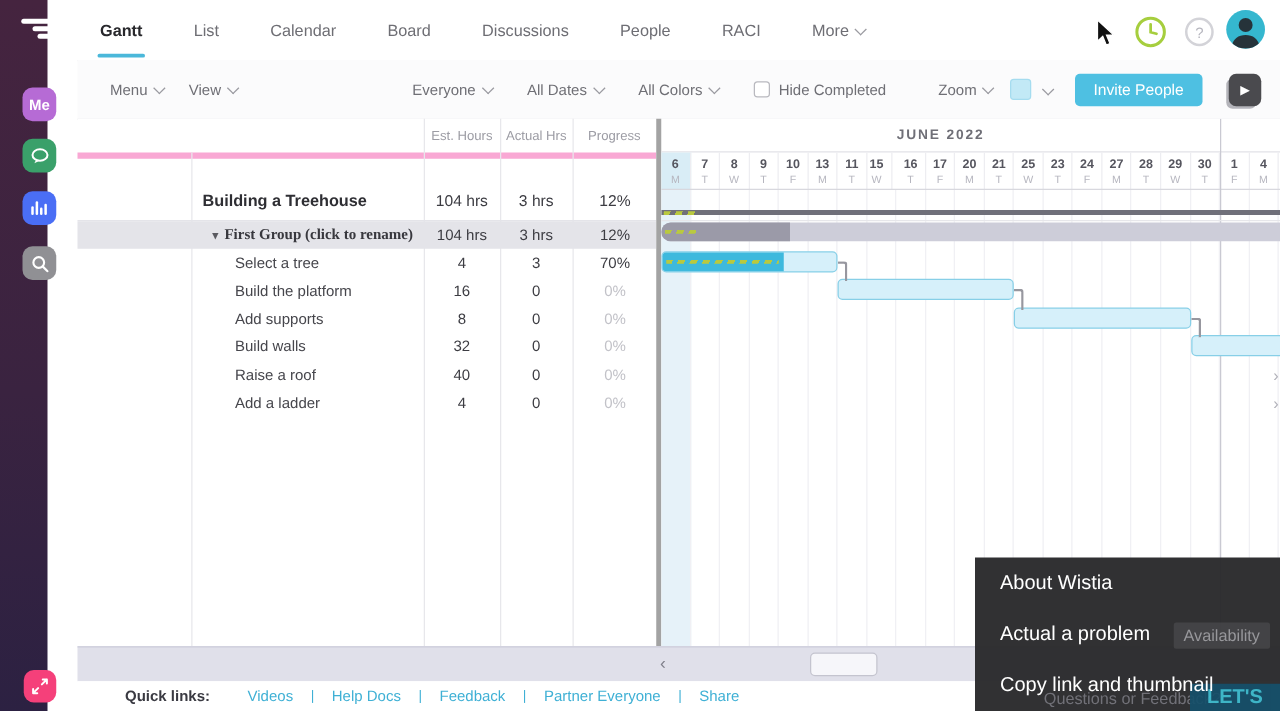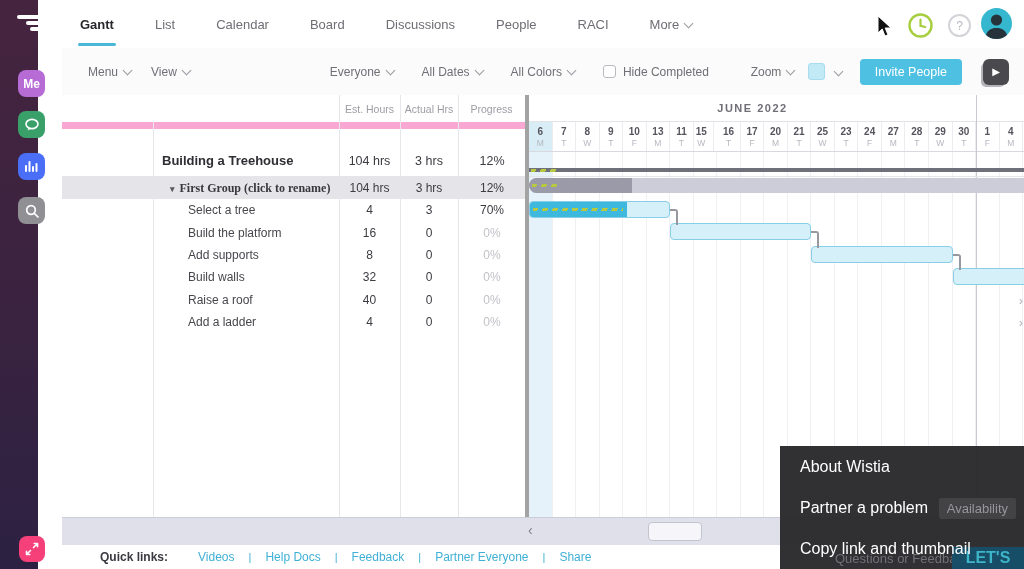--- a/index.html
+++ b/index.html
@@ -41,21 +41,21 @@
   .swatch{display:inline-block;width:15px;height:15px;border-radius:3px;background:#c2e9f6;
           border:1px solid #a5dcef;vertical-align:-3px;}
   .invite{background:#4ec0e2;color:#fff;border:none;border-radius:4px;height:26px;padding:0 15px;
           font-size:12.5px;font-family:inherit;cursor:pointer;}
   .vid-ic{width:26px;height:26px;border-radius:6px;background:#4a4a4e;color:#fff;display:flex;
           align-items:center;justify-content:center;font-size:10px;cursor:pointer;
           box-shadow:-3px 3px 0 -1px #b4b4ba;}
 
   
   .thead{position:absolute;left:62px;top:95px;width:463px;height:27px;background:#fff;
-         border-bottom:7px solid #f9a8d4;}
+         border-bottom:5px solid #f9a8d4;}
   .th{position:absolute;top:8px;font-size:10.5px;color:#9c9ca4;text-align:center;}
   .vline{position:absolute;width:1px;background:#e7e7eb;bottom:52px;}
   .rows{position:absolute;left:62px;top:122px;width:463px;}
   .trow{position:relative;width:463px;}
   .trow.project{height:54px;border-bottom:1px solid #e4e4e9;}
   .trow.group{height:22px;background:#e4e4e9;}
   .trow.task{height:22.4px;padding-left:10px;}
   .tname{position:absolute;top:50%;transform:translateY(-50%);white-space:nowrap;color:#46464c;}
   .project .tname{top:auto;bottom:8px;transform:none;left:100px;font-weight:bold;font-size:13px;color:#2e2e33;}
   .group .tname{left:108px;font-weight:bold;font-size:12px;color:#38383e;font-family:Liberation Serif, serif;}
@@ -436,21 +436,21 @@
         <span class="ql">Share</span>
       </span>
   </div>
 
   <div class="wmenu">
     <span class="wm-avail">Availability</span>
     <span class="wm-q">Questions or Feedback?</span>
     <span class="wm-chat">LET'S CHAT</span>
     <div id="wm-items">
         <div class="wm-item" style="top: 8px;">About Wistia</div>
-        <div class="wm-item" style="top: 49px;">Partner a problem</div>
+        <div class="wm-item" style="top: 49px;">Actual a problem</div>
         <div class="wm-item" style="top: 90px;">Copy link and thumbnail</div>
       </div>
   </div>
 
   <svg class="cursor" width="20" height="22" viewBox="0 0 20 22">
     <path d="M2 1 L2 18 L6.2 14 L9 21 L12 19.8 L9.2 13 L15 13 Z" fill="#111" stroke="#fff" stroke-width="1"></path>
   </svg>
 
 </div>
 

